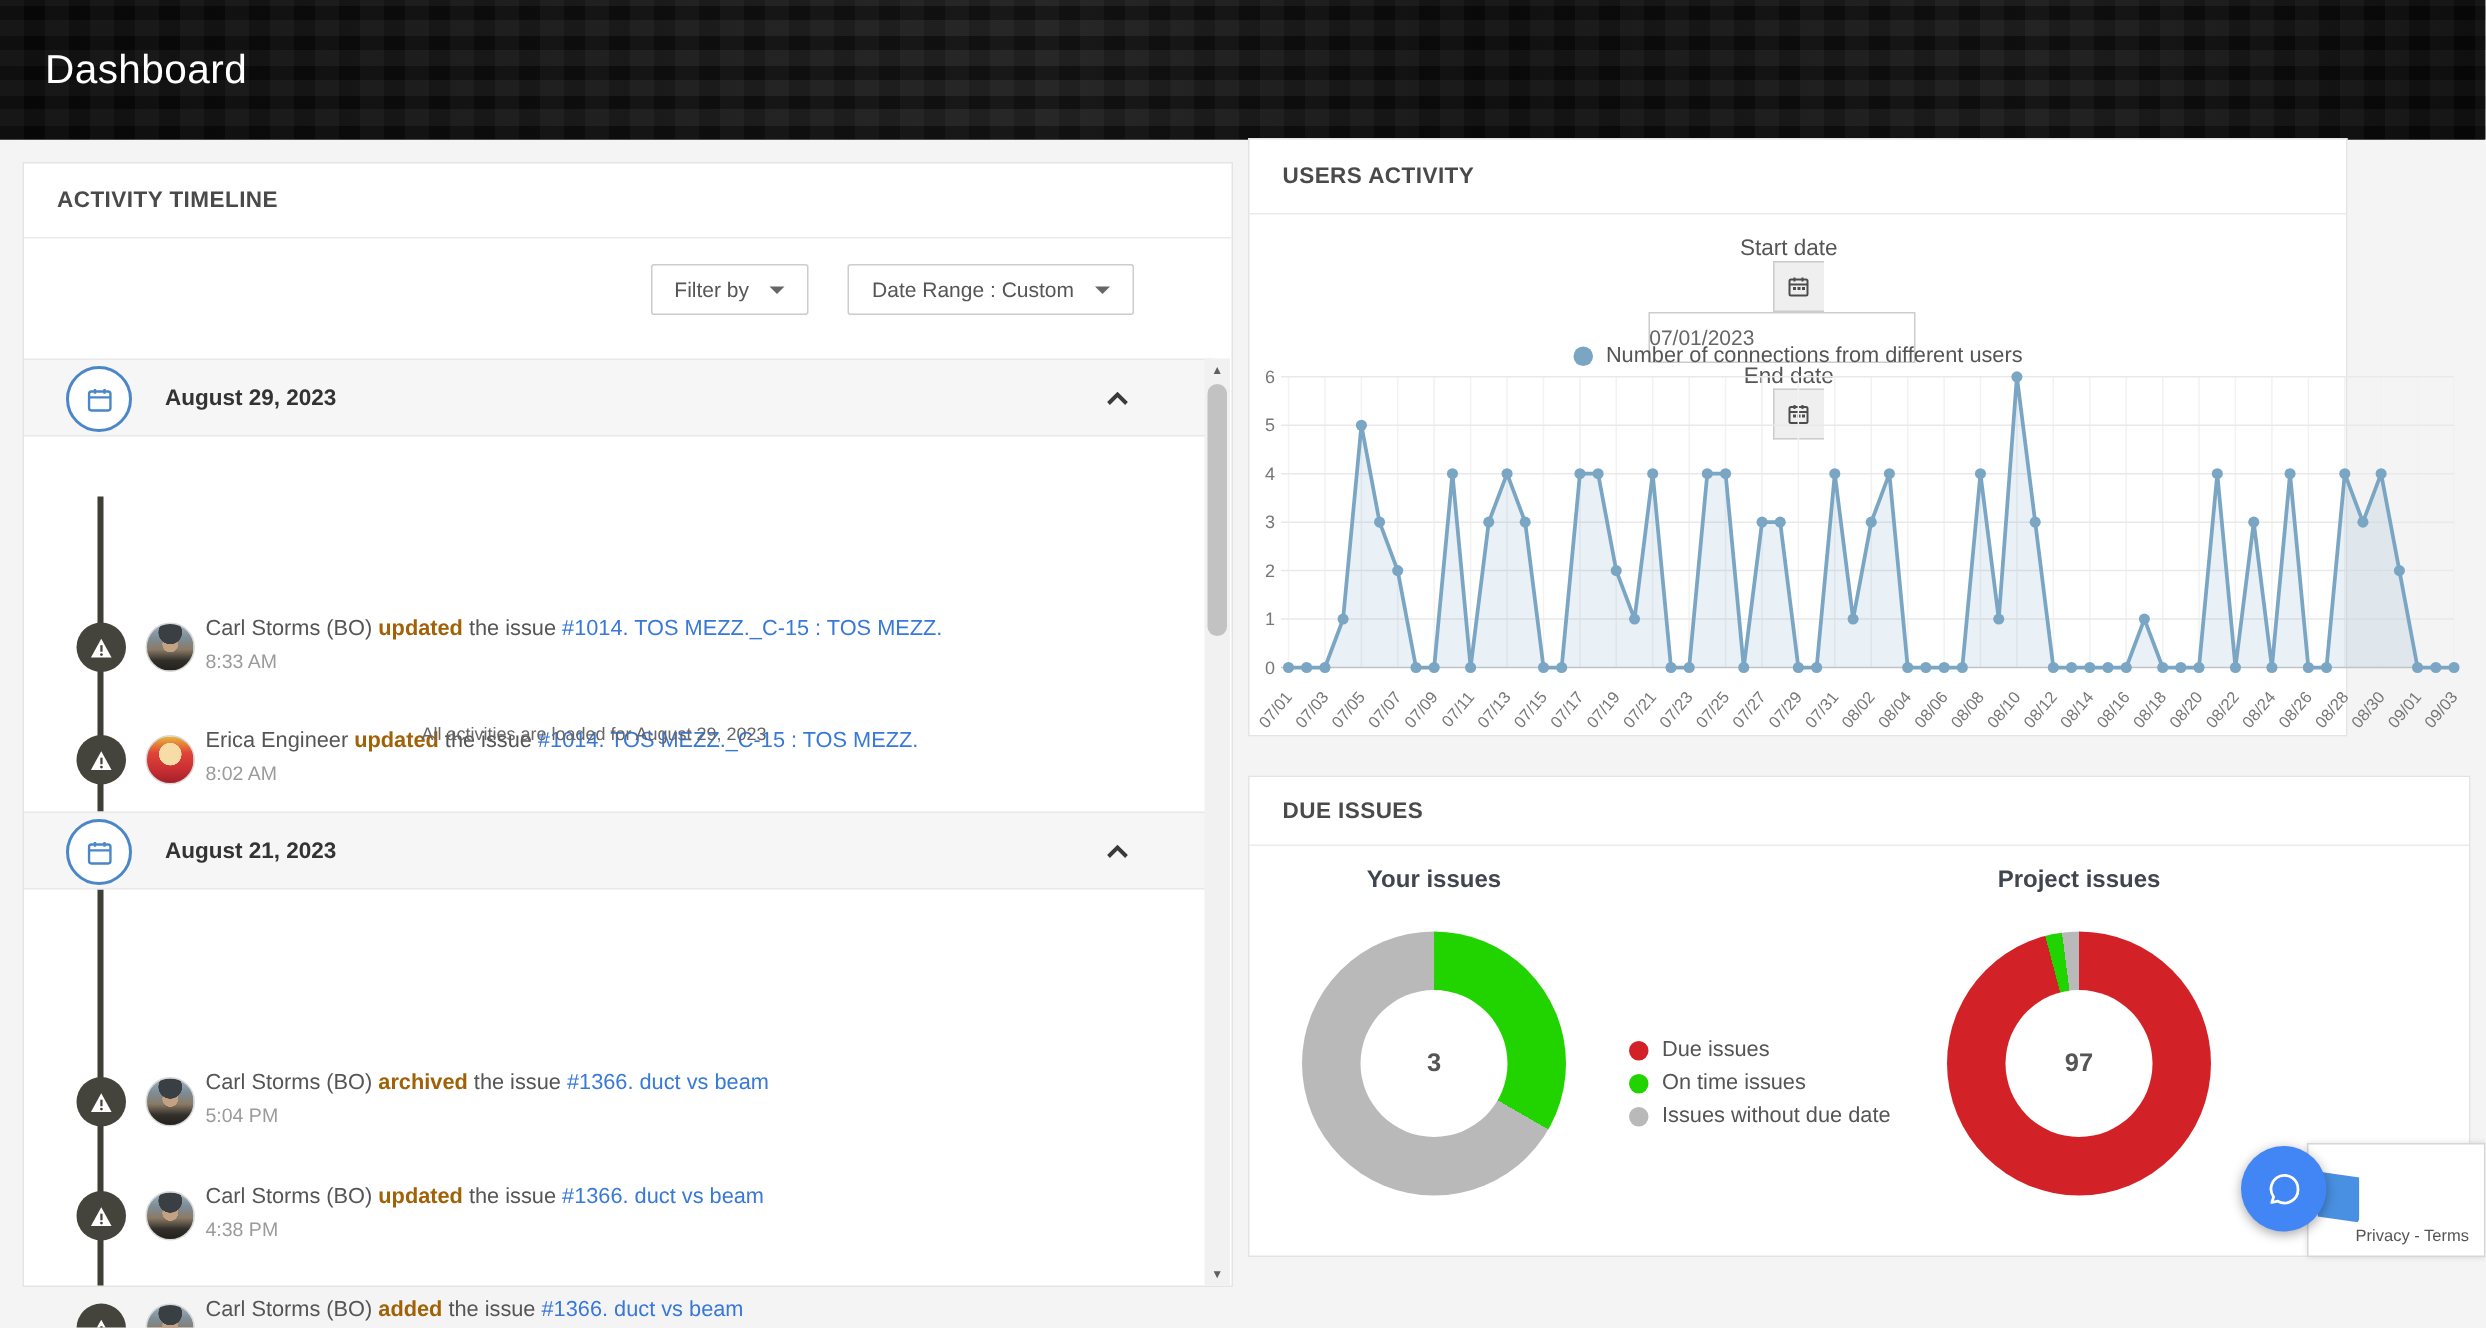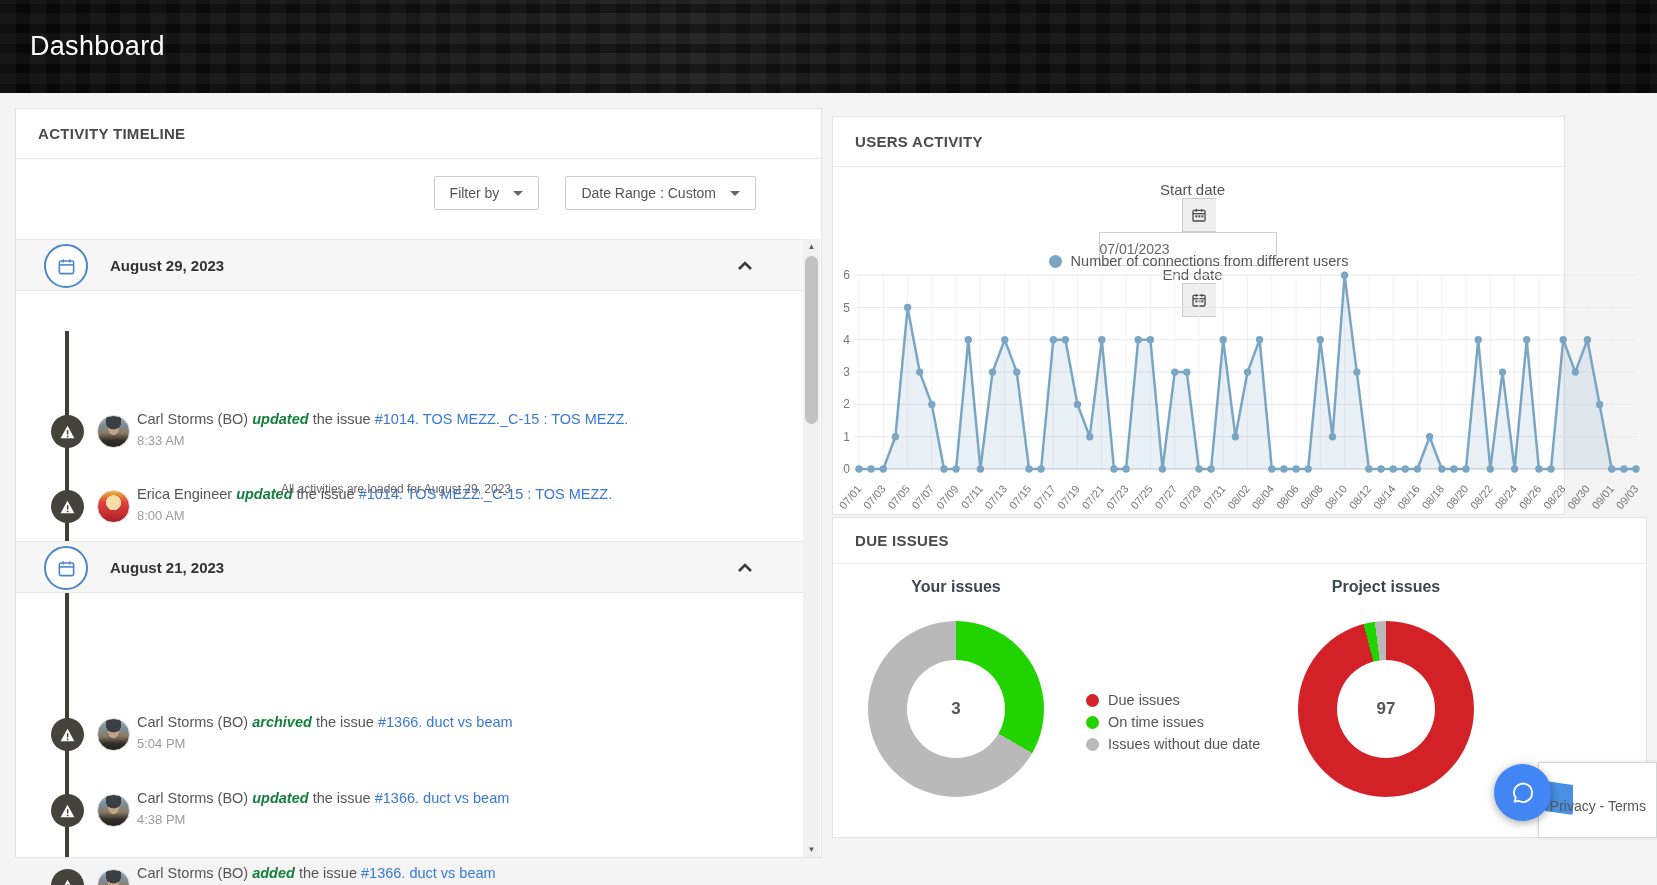--- a/index.html
+++ b/index.html
@@ -16,21 +16,21 @@
       linear-gradient(90deg,#0c0c0c 0%,#1d1d1d 42%,#0f0f0f 60%,#191919 82%,#0b0b0b 100%);
   }
   .page-header h1{ color:#fff; font-size:27px; font-weight:500; letter-spacing:.3px; position:absolute; left:30px; top:31px; }
 
   
   .panel{ position:absolute; background:#fff; border:1px solid #e4e4e4; }
   .panel-head{ height:50px; border-bottom:1px solid #ebebeb; display:flex; align-items:center; padding:0 22px; }
   .panel-title{ font-size:15px; font-weight:600; color:#4a4a4a; letter-spacing:.3px; }
 
   .panel-timeline{ left:15px; top:108px; width:807px; height:750px; }
-  .panel-users{ left:832px; top:116px; width:733px; height:399px; }
+  .panel-users{ left:832px; top:92px; width:733px; height:399px; }
   .panel-due{ left:832px; top:517px; width:815px; height:321px; }
 
   
   .filters{ position:absolute; top:67px; left:0; right:65px; display:flex; justify-content:flex-end; gap:26px; }
   .btn{ height:34px; background:#fff; border:1px solid #ccc; border-radius:2px; font-size:14px; color:#555;
         display:flex; align-items:center; padding:0 15px; gap:14px; cursor:pointer; font-family:inherit;}
   .caret{ width:0; height:0; border-left:5px solid transparent; border-right:5px solid transparent; border-top:5px solid #666; }
 
   
   .tl-line{ position:absolute; left:49px; top:222px; bottom:0; width:4px; background:#3e3d36; }
@@ -48,21 +48,21 @@
     background:#45443c; display:flex; align-items:center; justify-content:center; }
   .avatar{ position:absolute; left:81px; top:16px; width:33px; height:33px; border-radius:50%; overflow:hidden; border:1px solid #d8d8d8;}
   .avatar--carl{ background:
       radial-gradient(circle at 50% 18%, #3a3f44 0 26%, transparent 27%),
       radial-gradient(circle at 50% 44%, #c3a284 0 22%, transparent 23%),
       linear-gradient(180deg,#9fb0ba 0%,#7d8d98 30%,#8a7a66 55%,#33302b 78%,#23201d 100%); }
   .avatar--erica{ background:
       radial-gradient(circle at 50% 38%, #f7dca8 0 30%, transparent 31%),
       linear-gradient(180deg,#e8b63a 0%,#e04438 35%,#c92f33 70%,#a32027 100%); }
   .tl-text{ position:absolute; left:121px; top:12px; font-size:14.5px; color:#555; white-space:nowrap;}
-  .tl-text b{ color:#15803d;font-style:italic; }
+  .tl-text b{ color:#a16207; }
   .tl-text a{ color:#3878d8; text-decoration:none; }
   .tl-time{ position:absolute; left:121px; top:34px; font-size:13px; color:#9b9b9b; }
   .loaded-msg{ position:absolute; left:0; width:760px; text-align:center; font-size:12px; color:#666; }
 
   
   .scrollbar{ position:absolute; top:130px; right:1px; bottom:0; width:17px; background:#f1f1f1; }
   .scrollbar .arr{ position:absolute; left:0; width:17px; height:15px; color:#606060; font-size:8px; line-height:15px; text-align:center; }
   .scrollbar .arr.up{ top:0; } .scrollbar .arr.down{ bottom:0; }
   .scrollbar .thumb{ position:absolute; left:2px; top:17px; width:13px; height:168px; background:#c2c2c2; border-radius:7px; }
 
@@ -87,21 +87,21 @@
   .donut-hole span{ font-size:17px; font-weight:700; color:#555; }
   .due-legend{ position:absolute; left:253px; top:128px; }
   .due-legend .row{ display:flex; align-items:center; gap:9px; margin-bottom:6px; }
   .due-legend .row span{ font-size:14.5px; color:#555; }
 
   
   .recaptcha{ position:absolute; left:1538px; top:762px; width:119px; height:76px; background:#fff;
     border:1px solid #d6d6d6; box-shadow:0 0 4px rgba(0,0,0,.12); }
   .recaptcha .logo{ position:absolute; left:6px; top:18px; width:28px; height:34px; background:#4a90e2;
     clip-path:polygon(0 0,100% 12%,100% 100%,0 88%); border-radius:3px;}
-  .recaptcha .terms{ position:absolute; right:10px; bottom:23px; font-size:14px; color:#555; }
+  .recaptcha .terms{ position:absolute; right:10px; bottom:7px; font-size:11px; color:#555; }
   .chat-fab{ position:absolute; left:1494px; top:764px; width:57px; height:57px; border-radius:50%;
     background:#4285f4; border:none; cursor:pointer; box-shadow:0 2px 8px rgba(0,0,0,.35);
     display:flex; align-items:center; justify-content:center; }
 </style>
 </head>
 <body>
 
 <header class="page-header">
   <h1>Dashboard</h1>
 </header>
@@ -167,21 +167,21 @@
           <circle cx="12.2" cy="18" r="1.5" fill="#45443c"></circle>
         </svg>
     </div>
     <div class="avatar avatar--erica"></div>
     <div class="tl-text">
       <span>Erica Engineer</span>
       <b>updated</b>
       <span>the issue</span>
       <a href="#">#1014. TOS MEZZ._C-15 : TOS MEZZ.</a>
     </div>
-    <div class="tl-time">8:00 AM</div>
+    <div class="tl-time">8:02 AM</div>
   </div>
 
   <div class="loaded-msg" style="top:373px;">All activities are loaded for August 29, 2023</div>
 
   <div class="tl-group-header" style="top:432px;">
     <div class="cal-badge">
       <svg width="19" height="19" viewBox="0 0 24 24">
           <rect x="3" y="5" width="18" height="16" rx="2" fill="none" stroke="#4a86c8" stroke-width="2"></rect>
           <line x1="3" y1="10" x2="21" y2="10" stroke="#4a86c8" stroke-width="2"></line>
           <line x1="8" y1="3" x2="8" y2="7" stroke="#4a86c8" stroke-width="2"></line>

